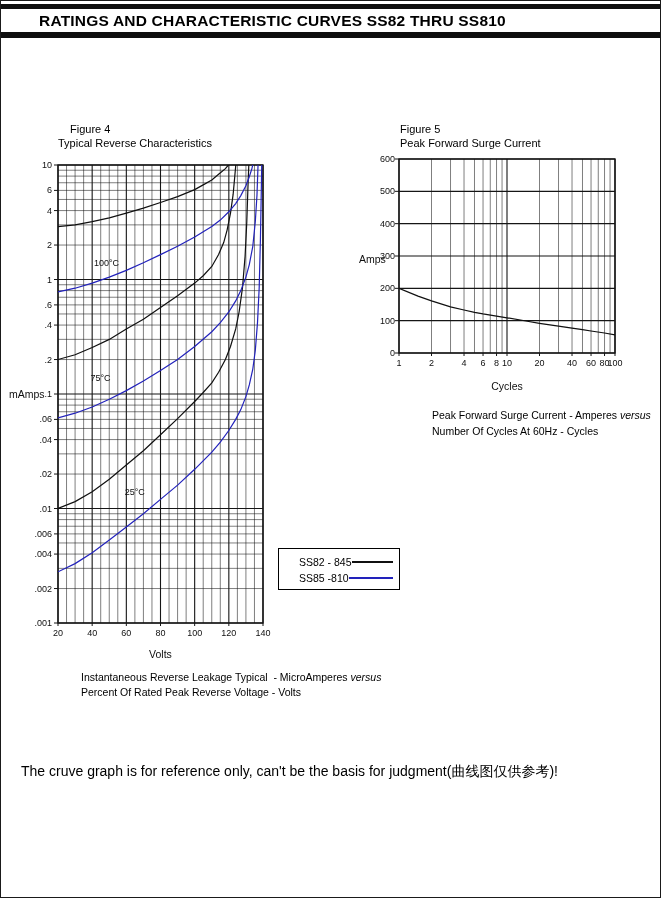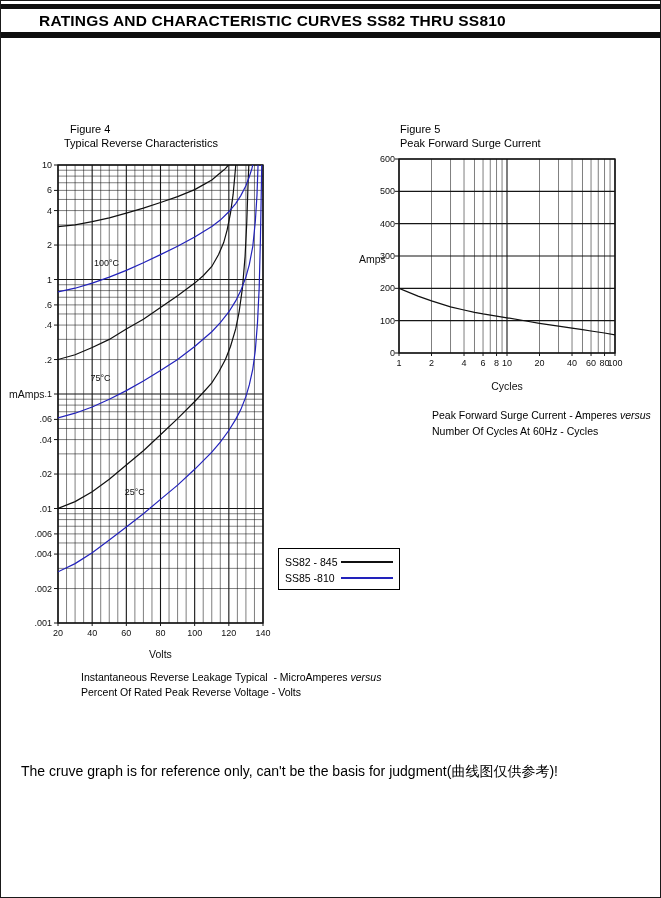--- a/index.html
+++ b/index.html
@@ -12,36 +12,36 @@
   .bar2 { top:31px; height:6px; }
   .title { position:absolute; left:38px; top:11px; font-size:15.5px; font-weight:bold;
            color:#000; letter-spacing:.2px; white-space:nowrap; }
   .fig-label { position:absolute; font-size:11px; color:#000; white-space:nowrap; }
   svg.chart { position:absolute; }
   svg text { font-family:"Liberation Sans", sans-serif; fill:#0f0f0f; }
   .caption { position:absolute; font-size:10.5px; color:#000; white-space:pre;padding-left:32px; }
   .caption i { font-style:italic; }
   .legend { position:absolute; left:277px; top:547px; width:122px; height:42px;
             border:1px solid #000; background:#fff; padding:5px 6px 0 6px; }
-  .legend-row { display:flex; align-items:center; justify-content:space-between; height:16px; }
+  .legend-row { display:flex; align-items:center; justify-content:space-between; height:16px;margin-left:14px; }
   .legend-label { font-size:10.5px; color:#000; white-space:pre; }
   .legend-line { display:inline-block; width:52px; height:1.6px; background:#000; }
   .footnote { position:absolute; left:20px; top:762px; font-size:14px; color:#000; white-space:nowrap; }
 </style>
 </head>
 <body>
 
 <div class="page">
 
   <div class="bar bar1"></div>
   <h1 class="title">RATINGS AND CHARACTERISTIC CURVES SS82 THRU SS810</h1>
   <div class="bar bar2"></div>
 
   <div class="fig-label" style="left:57px; top:122px;padding-left:12px;">Figure 4</div>
-  <div class="fig-label" style="left:63px; top:136px;">Typical Reverse Characteristics</div>
+  <div class="fig-label" style="left:57px; top:136px;">Typical Reverse Characteristics</div>
   <svg class="chart" style="left:0; top:154px;" width="300" height="515" viewBox="0 0 300 515">
       <line x1="65.54166666666667" y1="10" x2="65.54166666666667" y2="468" stroke="#151515" stroke-width="0.55"></line>
       <line x1="74.08333333333333" y1="10" x2="74.08333333333333" y2="468" stroke="#151515" stroke-width="0.55"></line>
       <line x1="82.625" y1="10" x2="82.625" y2="468" stroke="#151515" stroke-width="0.55"></line>
       <line x1="99.70833333333334" y1="10" x2="99.70833333333334" y2="468" stroke="#151515" stroke-width="0.55"></line>
       <line x1="108.25" y1="10" x2="108.25" y2="468" stroke="#151515" stroke-width="0.55"></line>
       <line x1="116.79166666666667" y1="10" x2="116.79166666666667" y2="468" stroke="#151515" stroke-width="0.55"></line>
       <line x1="133.875" y1="10" x2="133.875" y2="468" stroke="#151515" stroke-width="0.55"></line>
       <line x1="142.41666666666669" y1="10" x2="142.41666666666669" y2="468" stroke="#151515" stroke-width="0.55"></line>
       <line x1="150.95833333333331" y1="10" x2="150.95833333333331" y2="468" stroke="#151515" stroke-width="0.55"></line>

